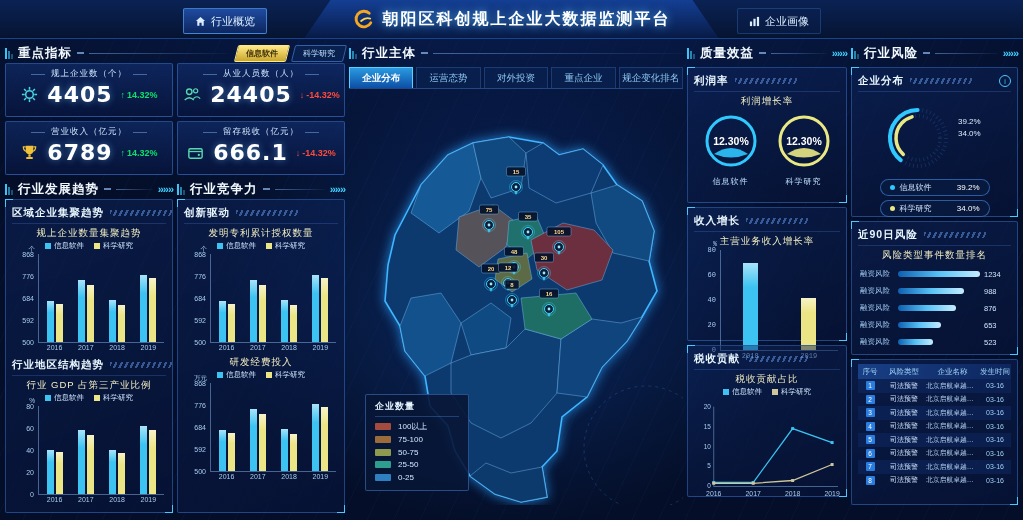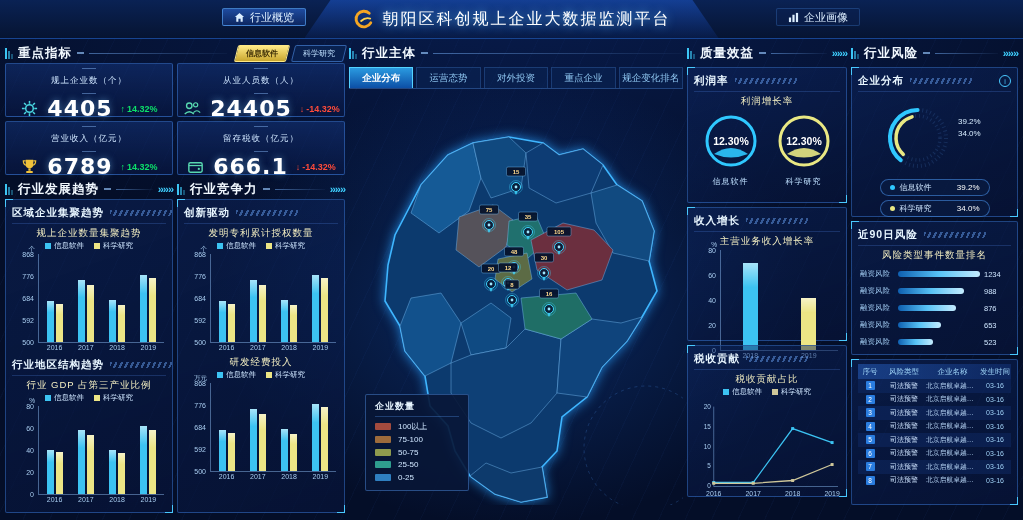--- a/index.html
+++ b/index.html
@@ -10,26 +10,26 @@
     background:
       radial-gradient(ellipse 430px 320px at 50% 58%, rgba(22,86,190,.38), transparent 70%),
       radial-gradient(ellipse 900px 320px at 50% 0%, rgba(12,44,120,.45), transparent 75%),
       repeating-linear-gradient(115deg, rgba(50,100,200,.05) 0 1px, transparent 1px 24px);}
   
   .header{position:relative;height:38px;display:flex;align-items:center;justify-content:center;
     background:linear-gradient(180deg,#0a2254,#061432);border-bottom:1px solid rgba(40,110,220,.45);z-index:2;}
   .header-center{height:38px;display:flex;align-items:center;gap:9px;padding:0 48px;
     background:linear-gradient(180deg,rgba(28,86,200,.55),rgba(10,35,95,.45));
     clip-path:polygon(26px 0,calc(100% - 26px) 0,100% 100%,0 100%);}
-  .app-title{font-size:16px;font-weight:normal;color:#fff;letter-spacing:2px;
+  .app-title{font-size:16px;font-weight:bold;color:#fff;letter-spacing:2px;
     text-shadow:0 0 10px rgba(90,190,255,.85);}
-  .nav-btn{position:absolute;top:8px;height:18px;display:flex;align-items:center;gap:5px;
+  .nav-btn{position:absolute;top:8px;height:26px;display:flex;align-items:center;gap:5px;
     padding:0 11px;font-size:11px;color:#dceeff;cursor:pointer;border-radius:2px;box-sizing:border-box;
     background:linear-gradient(180deg,rgba(45,105,215,.6),rgba(16,45,110,.75));
-    border:1px solid rgba(95,175,255,.6);margin-left:39px;}
+    border:1px solid rgba(95,175,255,.6);}
   .nav-btn.right{left:737px;background:rgba(12,35,85,.35);border-color:rgba(60,120,200,.35);}
   .nav-btn.left{left:183px;}
   
   .main{position:relative;display:flex;gap:4px;padding:4px 5px 6px;height:472px;box-sizing:border-box;z-index:1;}
   .col{display:flex;flex-direction:column;gap:4px;box-sizing:border-box;}
   .col-left{width:340px;}.col-center{width:334px;}.col-q{width:160px;}.col-risk{width:167px;}
   
   .ph{display:flex;align-items:center;gap:5px;height:20px;flex:none;}
   .ph-bars{display:flex;align-items:flex-end;gap:1px;height:11px;flex:none;}
   .ph-bars i{width:2px;background:#3fd0ff;display:block;}
@@ -64,21 +64,21 @@
   .area{flex:1;position:relative;display:flex;justify-content:space-around;align-items:flex-end;
     border-left:1px solid rgba(150,200,255,.45);border-bottom:1px solid rgba(150,200,255,.45);}
   .grp{position:relative;display:flex;align-items:flex-end;gap:2px;height:100%;}
   .xlab{position:absolute;top:100%;left:50%;transform:translateX(-50%);margin-top:2px;
     font-size:7px;color:#a9cdf0;white-space:nowrap;}
   
   .kpi-grid{display:grid;grid-template-columns:1fr 1fr;gap:4px;}
   .kcard{height:52px;position:relative;border:1px solid rgba(62,126,220,.5);border-radius:2px;
     background:linear-gradient(180deg,rgba(22,56,130,.5),rgba(8,22,64,.72));}
   .kcard .lbl{display:flex;align-items:center;justify-content:center;gap:6px;
-    font-size:8.5px;color:#cfe6ff;margin-top:4px;letter-spacing:1px;flex-direction:column;}
+    font-size:8.5px;color:#cfe6ff;margin-top:4px;letter-spacing:1px;}
   .kcard .lbl i{width:14px;height:1px;background:rgba(140,190,255,.45);}
   .kcard .row{display:flex;align-items:center;justify-content:center;gap:8px;margin-top:2px;}
   .kval{font-family:"DejaVu Sans","Liberation Sans",sans-serif;font-size:22px;font-weight:bold;
     color:#fff;letter-spacing:1px;text-shadow:0 0 7px rgba(120,200,255,.5);}
   .kdelta{font-size:9px;font-weight:bold;display:flex;align-items:center;gap:2px;}
   .togs{display:flex;gap:5px;margin-left:4px;flex:none;}
   .tog{font-size:8px;padding:2px 9px;border-radius:2px;transform:skewX(-14deg);cursor:pointer;}
   .tog span{display:inline-block;transform:skewX(14deg);}
   .tog.on{background:linear-gradient(180deg,#ffe985,#c9a72f);color:#3c2d06;font-weight:bold;border:1px solid #ffe985;}
   .tog.off{background:rgba(12,40,90,.6);color:#bfe0ff;border:1px solid rgba(90,160,255,.5);}
@@ -89,21 +89,21 @@
   .tab.active{background:linear-gradient(180deg,#2a9ae0,#0c4fa6);color:#fff;font-weight:bold;border-color:#54d2ff;}
   .map-wrap{position:relative;flex:1;overflow:hidden;}
   svg.map{position:absolute;inset:0;width:100%;height:100%;}
   .map-legend{position:absolute;left:16px;bottom:14px;width:104px;box-sizing:border-box;
     background:rgba(8,22,54,.9);border:1px solid rgba(90,160,255,.4);border-radius:2px;padding:5px 9px;}
   .map-legend .t{font-size:9px;font-weight:bold;color:#e8f6ff;letter-spacing:1px;
     border-bottom:1px solid rgba(90,160,255,.3);padding-bottom:3px;margin-bottom:4px;}
   .ml-row{display:flex;align-items:center;gap:7px;font-size:8px;color:#cfe6ff;margin:3.5px 0;}
   .ml-row i{width:16px;height:7px;border-radius:1px;flex:none;}
   
-  .q1{height:136px;}.q2{height:134px;}.q3{height:152px;}
+  .q1{height:136px;}.q2{height:134px;font-family:Liberation Mono, monospace;}.q3{height:152px;}
   .gauges{display:flex;justify-content:space-around;margin-top:3px;}
   .gauge{text-align:center;}
   .gauge .lbl{font-size:8px;color:#bfe0ff;margin-top:1px;letter-spacing:1px;}
   
   .r1{height:150px;}.r2{height:134px;}.r3{height:154px;}
   .pills{display:flex;flex-direction:column;gap:4px;align-items:center;margin-top:1px;}
   .pill{display:flex;align-items:center;gap:5px;width:110px;box-sizing:border-box;padding:2px 9px;
     border:1px solid rgba(80,160,255,.5);border-radius:9px;font-size:8px;color:#cfe6ff;background:rgba(10,30,70,.5);}
   .pill i{width:5px;height:5px;border-radius:50%;flex:none;}
   .pill b{margin-left:auto;font-weight:normal;color:#fff;}

